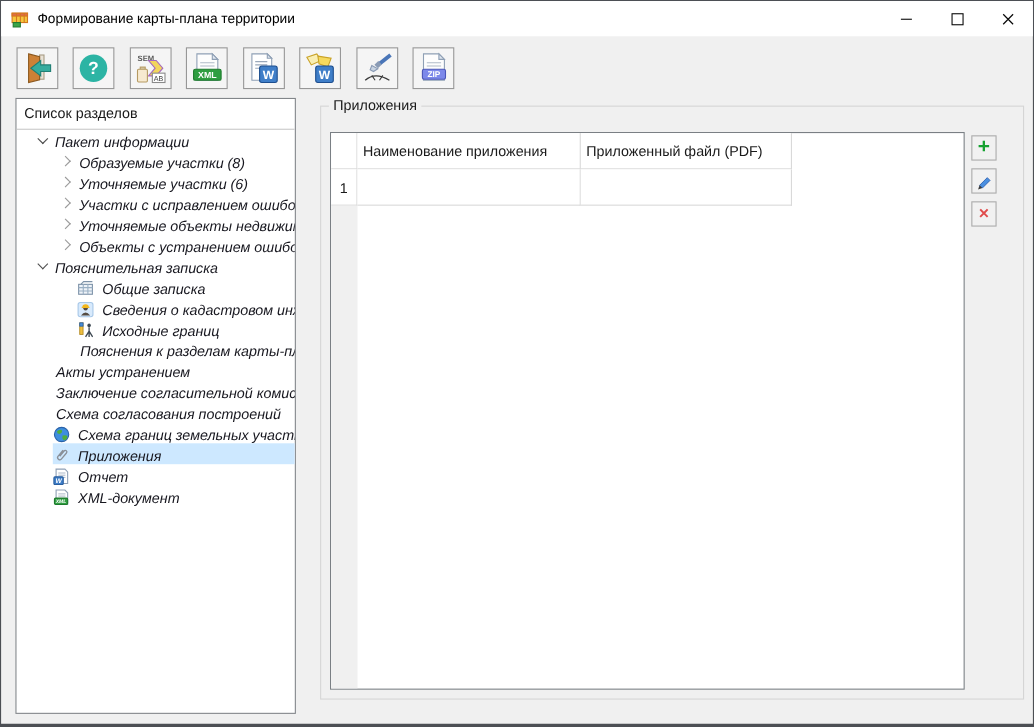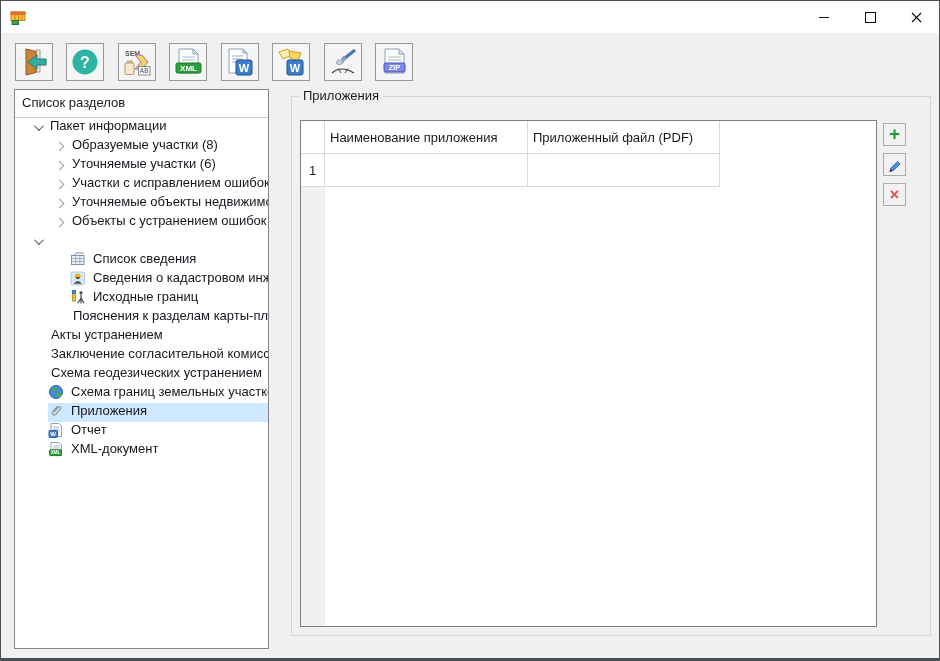--- a/index.html
+++ b/index.html
@@ -23,21 +23,21 @@
 
   
   .panel{position:absolute;left:13px;top:88px;width:255px;height:560px;background:#fff;border:1px solid #82868a;box-sizing:border-box;overflow:hidden;}
   .panel-header{height:27px;line-height:26px;padding-left:7px;font-size:13px;color:#1a1a1a;border-bottom:1px solid #c9c9c9;}
   .trow{display:flex;align-items:center;height:19px;font-size:13px;color:#16161e;white-space:nowrap;cursor:default;}
   .sp{flex:none;height:19px;}
   .chevbox{width:20px;height:19px;flex:none;display:flex;align-items:center;justify-content:center;}
   .chev{width:6px;height:6px;display:block;border-right:1.6px solid #9b9b9b;border-bottom:1.6px solid #9b9b9b;}
   .chev.collapsed{transform:rotate(-45deg);}
   .chev.expanded{border-color:#4e4e4e;transform:rotate(45deg) translateY(-2px);}
-  .fill{display:flex;align-items:flex-start;flex:1;height:19px;min-width:0;}
+  .fill{display:flex;align-items:flex-end;flex:1;height:19px;min-width:0;font-style:italic;}
   .trow.sel .fill{background:#cde8ff;}
   .ticon{width:16px;height:16px;margin-right:4px;flex:none;}
   .ticon svg{display:block;}
   .tlabel{padding:0 3px;}
 
   
   .groupbox{position:absolute;left:290px;top:95px;width:640px;height:540px;border:1px solid #d5d5d5;box-sizing:border-box;}
   .gb-label{position:absolute;top:-9px;left:7px;background:#f0f0f0;padding:0 4px;font-size:13px;color:#1a1a1a;}
   .tbl{position:absolute;left:8px;top:23px;width:577px;height:507px;border:1px solid #7a7f84;background:#fff;box-sizing:border-box;overflow:hidden;}
   .cell{position:absolute;box-sizing:border-box;border-right:1px solid #d9d9d9;border-bottom:1px solid #d9d9d9;font-size:13px;color:#1a1a1a;display:flex;align-items:center;padding-left:5px;background:#fff;}
@@ -56,20 +56,21 @@
 
   <div class="titlebar">
     <span class="app-icon">
       <svg width="17" height="17" viewBox="0 0 17 17">
         <rect x="1" y="3" width="14" height="8.5" fill="#f5c63c" stroke="#d4781e"></rect>
         <rect x="1" y="3" width="14" height="2.6" fill="#e06a4a" stroke="#d4781e"></rect>
         <path d="M5,3 v8.5 M8.5,3 v8.5 M12,3 v8.5" stroke="#d4781e" stroke-width="1"></path>
         <rect x="2" y="11.5" width="6.5" height="4" fill="#3aa648" stroke="#237a30"></rect>
       </svg>
     </span>
+    <span class="tb-title">Формирование карты-плана территории</span>
     <span class="tb-spacer"></span>
     <button class="wbtn">
         <span class="min-glyph"></span>
       </button>
     <button class="wbtn">
         <span class="max-glyph"></span>
       </button>
     <button class="wbtn">
       <svg width="11" height="11" viewBox="0 0 11 11">
           <path d="M1,1 L10,10 M10,1 L1,10" stroke="#0a0a0a" stroke-width="1.1"></path>
@@ -202,32 +203,35 @@
           </span>
           <span class="fill">
             <span class="tlabel">Объекты с устранением ошибок ...</span>
           </span>
         </div>
         <div class="trow">
           <span class="sp" style="width: 12px;"></span>
           <span class="chevbox">
             <i class="chev expanded"></i>
           </span>
+          <span class="fill">
+            <span class="tlabel">Пояснительная записка</span>
+          </span>
         </div>
         <div class="trow">
           <span class="sp" style="width: 55px;"></span>
           <span class="fill">
             <span class="ticon">
               <svg width="16" height="16" viewBox="0 0 16 16">
                 <path d="M3.5,4.5 l2.5,-2.5 h8" fill="none" stroke="#7d92a8"></path>
                 <rect x="1.5" y="4.5" width="12.5" height="9" fill="#eef3f8" stroke="#7d92a8"></rect>
                 <path d="M1.5,7.5 h12.5 M1.5,10.5 h12.5 M5.7,4.5 v9 M9.9,4.5 v9" stroke="#9ab0c4" stroke-width="1"></path>
               </svg>
             </span>
-            <span class="tlabel">Список сведения</span>
+            <span class="tlabel">Общие записка</span>
           </span>
         </div>
         <div class="trow">
           <span class="sp" style="width: 55px;"></span>
           <span class="fill">
             <span class="ticon">
               <svg width="16" height="16" viewBox="0 0 16 16">
                 <rect x="1" y="2" width="13.5" height="13" rx="2" fill="#d8eafc" stroke="#a8c8e8"></rect>
                 <circle cx="7.8" cy="7.2" r="2" fill="#564c42"></circle>
                 <path d="M4.9,6.2 a2.9,2.6 0 0 1 5.8,0 z" fill="#f3b71e"></path>
@@ -266,21 +270,21 @@
         </div>
         <div class="trow">
           <span class="sp" style="width: 33px;"></span>
           <span class="fill">
             <span class="tlabel">Заключение согласительной комиссии</span>
           </span>
         </div>
         <div class="trow">
           <span class="sp" style="width: 33px;"></span>
           <span class="fill">
-            <span class="tlabel">Схема геодезических устранением</span>
+            <span class="tlabel">Схема согласования построений</span>
           </span>
         </div>
         <div class="trow">
           <span class="sp" style="width: 33px;"></span>
           <span class="fill">
             <span class="ticon">
               <svg width="16" height="16" viewBox="0 0 16 16">
                 <circle cx="8" cy="8" r="6.5" fill="#3e8ede" stroke="#2a62a8"></circle>
                 <path d="M3.8,5.2 q2,-2.4 4.4,-1.2 q1,2 -1,3.2 q-3.4,1 -3.4,-2 z" fill="#4fae3e"></path>
                 <path d="M9,9 q3.4,-1 4.4,1 q-1,3.4 -3.2,3.2 q-2.2,-1 -1.2,-4.2 z" fill="#4fae3e"></path>

